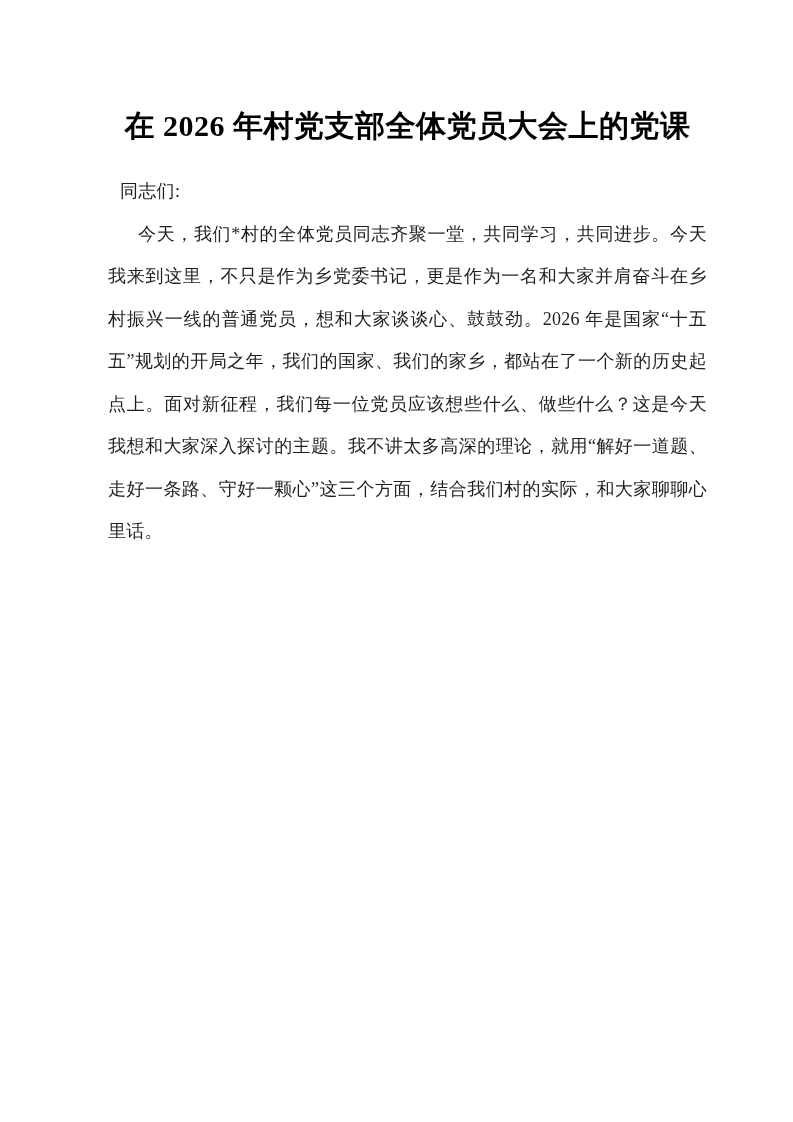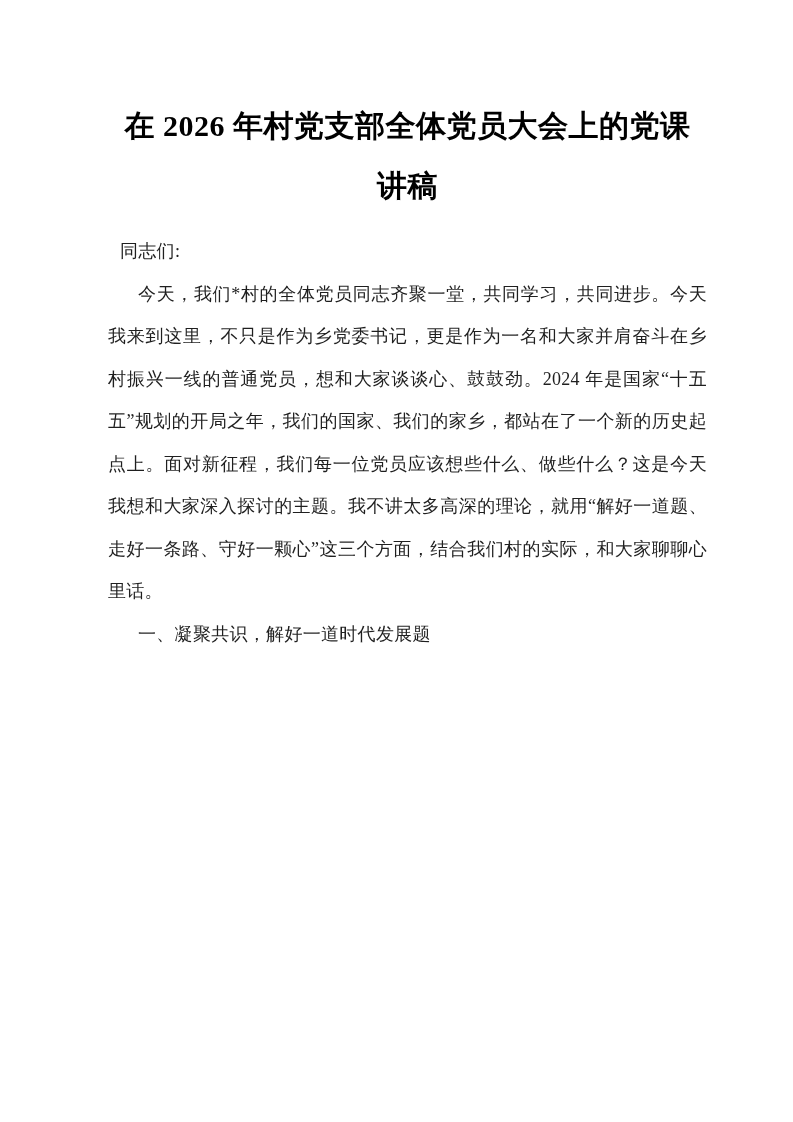--- a/index.html
+++ b/index.html
@@ -54,25 +54,23 @@
   p.heading {
     text-indent: 30px;
   }
 </style>
 </head>
 <body>
 
 <div class="page">
   <h1 class="doc-title">
     <span class="title-line">在 2026 年村党支部全体党员大会上的党课</span>
-    <span class="title-line">讲稿</span>
   </h1>
 
   <div class="doc-body">
     <p class="salutation">同志们:</p>
 
 
-    <p class="para">今天，我们*村的全体党员同志齐聚一堂，共同学习，共同进步。今天我来到这里，不只是作为乡党委书记，更是作为一名和大家并肩奋斗在乡村振兴一线的普通党员，想和大家谈谈心、鼓鼓劲。2024 年是国家“十五五”规划的开局之年，我们的国家、我们的家乡，都站在了一个新的历史起点上。面对新征程，我们每一位党员应该想些什么、做些什么？这是今天我想和大家深入探讨的主题。我不讲太多高深的理论，就用“解好一道题、走好一条路、守好一颗心”这三个方面，结合我们村的实际，和大家聊聊心里话。</p>
+    <p class="para">今天，我们*村的全体党员同志齐聚一堂，共同学习，共同进步。今天我来到这里，不只是作为乡党委书记，更是作为一名和大家并肩奋斗在乡村振兴一线的普通党员，想和大家谈谈心、鼓鼓劲。2026 年是国家“十五五”规划的开局之年，我们的国家、我们的家乡，都站在了一个新的历史起点上。面对新征程，我们每一位党员应该想些什么、做些什么？这是今天我想和大家深入探讨的主题。我不讲太多高深的理论，就用“解好一道题、走好一条路、守好一颗心”这三个方面，结合我们村的实际，和大家聊聊心里话。</p>
 
-    <p class="para heading">一、凝聚共识，解好一道时代发展题</p>
 
   </div>
 </div>
 
 </body></html>

